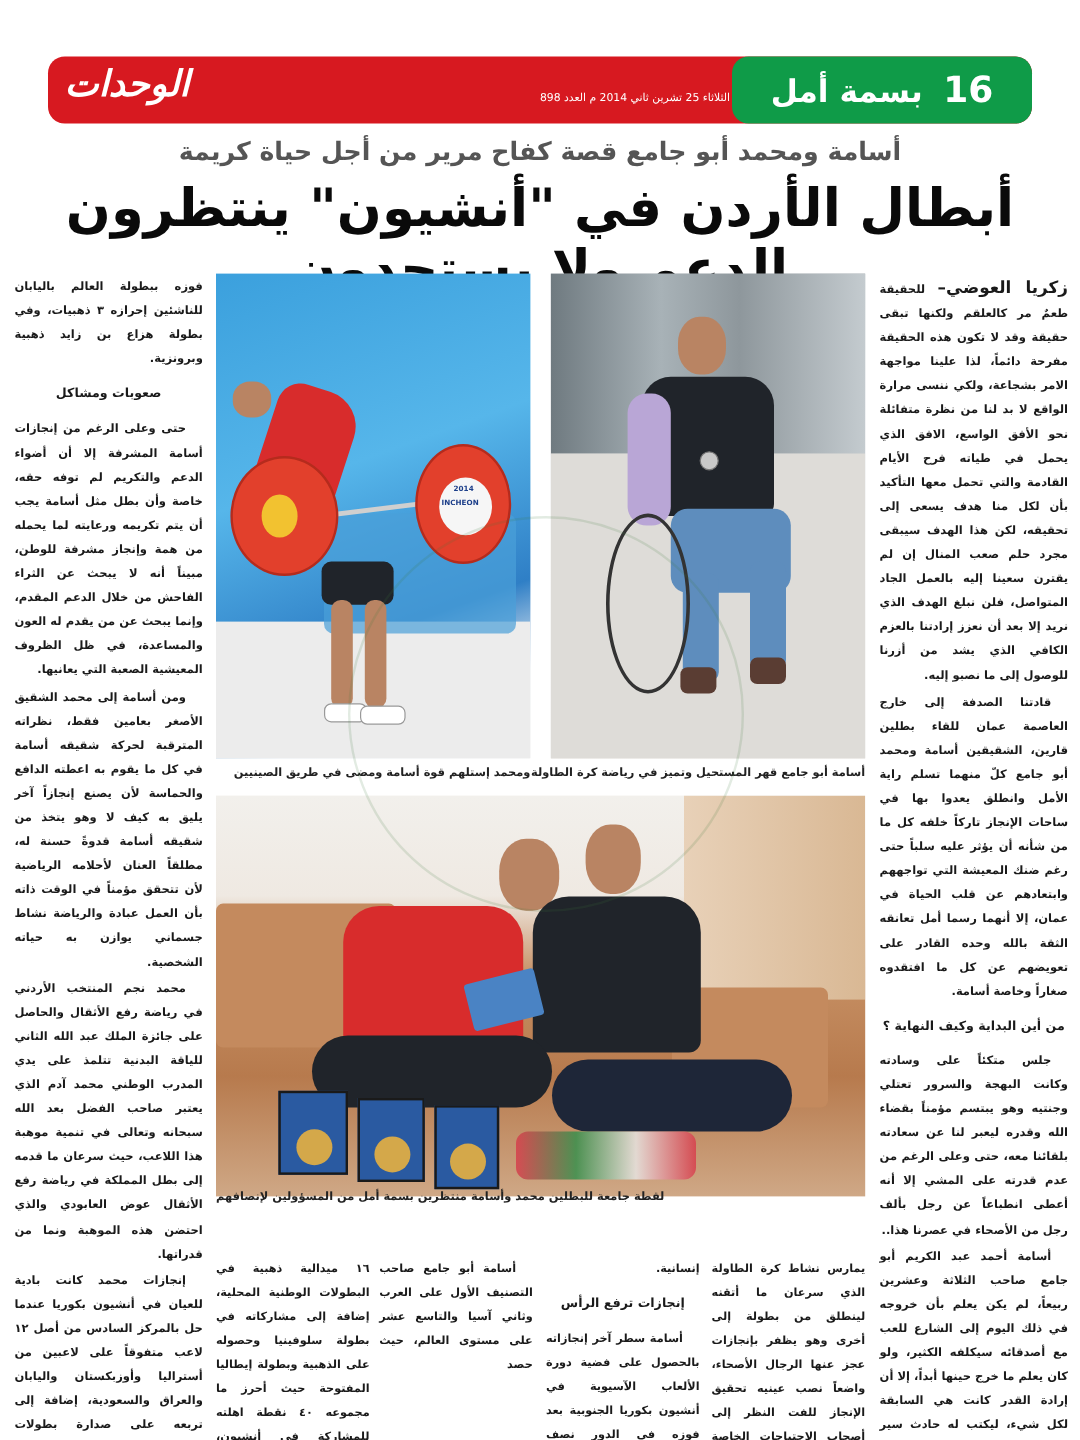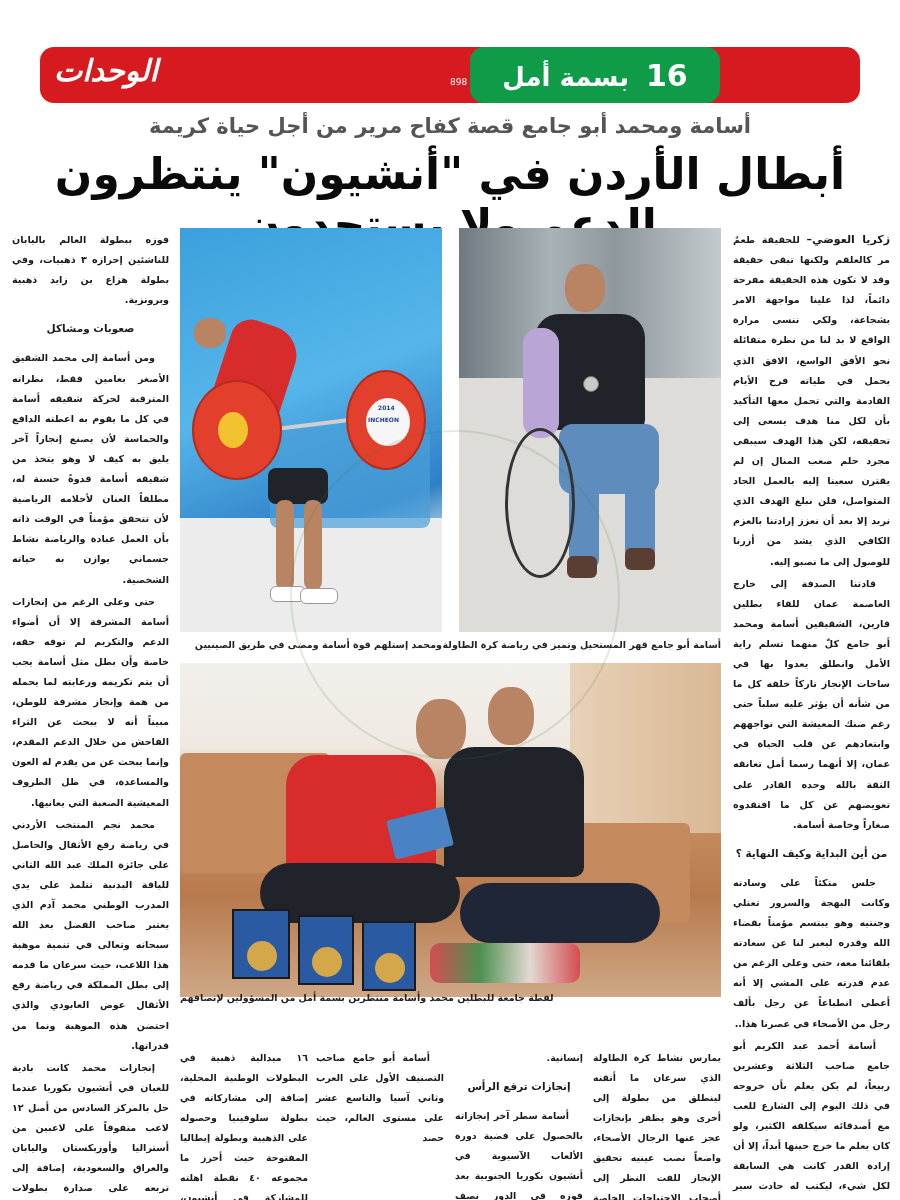--- a/index.html
+++ b/index.html
@@ -1,37 +1,37 @@
 <!DOCTYPE html>
 <html><head>
   <meta charset="utf-8">
   <style>
     * { box-sizing: border-box; margin: 0; padding: 0; }
     html, body { width: 900px; height: 1200px; background: #ffffff; overflow: hidden; }
     body { font-family: "DejaVu Sans", sans-serif; color: #1a1a1a; position: relative; }
 
     
-    .masthead { position: absolute; left: 40px; top: 47px; width: 680px; height: 56px; }
+    .masthead { position: absolute; left: 40px; top: 47px; width: 820px; height: 56px; }
     .band-red { position: absolute; left: 0; top: 0; width: 820px; height: 56px; background: #d71920; border-radius: 14px; }
     .band-green { position: absolute; right: 0; top: 0; width: 250px; height: 56px; background: #0f9b48; border-radius: 14px; display: flex; align-items: center; justify-content: center; direction: rtl; }
     .page-title { color: #ffffff; font-family: "DejaVu Sans", sans-serif; font-weight: bold; font-size: 26px; letter-spacing: 0; }
     .page-title .num { font-size: 30px; margin-left: 8px; }
     .brand { position: absolute; left: 14px; top: 6px; color: #fff; font-weight: bold; font-style: italic; font-size: 30px; font-family: "DejaVu Sans", sans-serif; }
     .dateline { position: absolute; left: 410px; top: 30px; color: #fff; font-size: 9px; direction: rtl; white-space: nowrap; }
 
     
     .kicker { position: absolute; top: 114px; left: 0; width: 900px; text-align: center; direction: rtl; font-size: 21px; font-weight: bold; color: #555; }
     .headline { position: absolute; top: 148px; left: 0; width: 900px; text-align: center; direction: rtl; font-size: 44px; font-weight: bold; color: #0a0a0a; letter-spacing: -1px; }
 
     
     .col { position: absolute; direction: rtl; text-align: justify; font-size: 9.6px; line-height: 20.1px; color: #1a1a1a; font-weight: bold; }
     .col p { text-indent: 14px; margin-bottom: 2px; }
     .col p.noindent { text-indent: 0; }
     .col .sub { text-align: center; font-size: 10.5px; font-weight: bold; margin: 8px 0 10px 0; text-indent: 0; }
-    .byline { font-size: 11px; font-weight: bold; }
+    .byline { font-size: 14px; font-weight: bold; }
 
     .col-right { left: 733px; top: 230px; width: 157px; }
     .col-left { left: 12px; top: 230px; width: 157px; }
 
     
     .photo { position: absolute; overflow: hidden; }
     .photo-lifter { left: 180px; top: 228px; width: 262px; height: 404px; background: linear-gradient(160deg, #3ba0dd 0%, #56b6ea 40%, #2f7fc6 70%, #e9eef3 85%, #f1f1f1 100%); }
     .photo-wheel { left: 459px; top: 228px; width: 262px; height: 404px; background: linear-gradient(180deg, #9aa3a8 0%, #c2c8cc 30%, #e0e0dd 55%, #d8d6d2 100%); }
     .photo-brothers { left: 180px; top: 663px; width: 541px; height: 334px; background: linear-gradient(180deg, #f2f0ec 0%, #efe9e2 25%, #c68f63 45%, #b77a4d 70%, #cfa886 100%); }
 
@@ -88,22 +88,22 @@
   <p>قادتنا الصدفة إلى خارج العاصمة عمان للقاء بطلين قارين، الشقيقين أسامة ومحمد أبو جامع كلّ منهما تسلم راية الأمل وانطلق يعدوا بها في ساحات الإنجاز تاركاً خلفه كل ما من شأنه أن يؤثر عليه سلباً حتى رغم ضنك المعيشة التي تواجههم وابتعادهم عن قلب الحياة في عمان، إلا أنهما رسما أمل تعانقه الثقة بالله وحده القادر على تعويضهم عن كل ما افتقدوه صغاراً وخاصة أسامة.</p>
   <p class="sub">من أين البداية وكيف النهاية ؟</p>
   <p>جلس متكئاً على وسادته وكانت البهجة والسرور تعتلي وجنتيه وهو يبتسم مؤمناً بقضاء الله وقدره ليعبر لنا عن سعادته بلقائنا معه، حتى وعلى الرغم من عدم قدرته على المشي إلا أنه أعطى انطباعاً عن رجل بألف رجل من الأصحاء في عصرنا هذا..</p>
   <p>أسامة أحمد عبد الكريم أبو جامع صاحب الثلاثة وعشرين ربيعاً، لم يكن يعلم بأن خروجه في ذلك اليوم إلى الشارع للعب مع أصدقائه سيكلفه الكثير، ولو كان يعلم ما خرج حينها أبداً، إلا أن إرادة القدر كانت هي السابقة لكل شيء، ليكتب له حادث سير مؤسف وهو في سن الخامسة عشر من زهرة عمره وهو ما عرضه إلى الإصابة في النخاع الشوكي، ليكتب عليه القدر من جديد فصلاً من فصول الشقاء والمعاناة بأن يبقى أسير الكرسيه المتحرك.</p>
 
 </div>
 
 <div class="col col-left">
   <p class="noindent">فوزه ببطولة العالم باليابان للناشئين إحرازه ٣ ذهبيات، وفي بطولة هزاع بن زايد ذهبية وبرونزية.</p>
   <p class="sub">صعوبات ومشاكل</p>
+  <p>حتى وعلى الرغم من إنجازات أسامة المشرفة إلا أن أضواء الدعم والتكريم لم توفه حقه، خاصة وأن بطل مثل أسامة يجب أن يتم تكريمه ورعايته لما يحمله من همة وإنجاز مشرفة للوطن، مبيناً أنه لا يبحث عن الثراء الفاحش من خلال الدعم المقدم، وإنما يبحث عن من يقدم له العون والمساعدة، في ظل الظروف المعيشية الصعبة التي يعانيها.</p>
   <p>ومن أسامة إلى محمد الشقيق الأصغر بعامين فقط، نظراته المترقبة لحركة شقيقه أسامة في كل ما يقوم به اعطته الدافع والحماسة لأن يصنع إنجازاً آخر يليق به كيف لا وهو يتخذ من شقيقه أسامة قدوةً حسنة له، مطلقاً العنان لأحلامه الرياضية لأن تتحقق مؤمناً في الوقت ذاته بأن العمل عبادة والرياضة نشاط جسماني يوازن به حياته الشخصية.</p>
-  <p>حتى وعلى الرغم من إنجازات أسامة المشرفة إلا أن أضواء الدعم والتكريم لم توفه حقه، خاصة وأن بطل مثل أسامة يجب أن يتم تكريمه ورعايته لما يحمله من همة وإنجاز مشرفة للوطن، مبيناً أنه لا يبحث عن الثراء الفاحش من خلال الدعم المقدم، وإنما يبحث عن من يقدم له العون والمساعدة، في ظل الظروف المعيشية الصعبة التي يعانيها.</p>
   <p>محمد نجم المنتخب الأردني في رياضة رفع الأثقال والحاصل على جائزة الملك عبد الله الثاني للياقة البدنية تتلمذ على يدي المدرب الوطني محمد آدم الذي يعتبر صاحب الفضل بعد الله سبحانه وتعالى في تنمية موهبة هذا اللاعب، حيث سرعان ما قدمه إلى بطل المملكة في رياضة رفع الأثقال عوض العابودي والذي احتضن هذه الموهبة ونما من قدراتها.</p>
   <p>إنجازات محمد كانت بادية للعيان في أنشيون بكوريا عندما حل بالمركز السادس من أصل ١٢ لاعب متفوقاً على لاعبين من أستراليا وأوزبكستان واليابان والعراق والسعودية، إضافة إلى تربعه على صدارة بطولات المملكة لثلاث أعوام بوزن (٦٢)، وأيضاً حصل على برونزية العرب في اول مشاركة عربية له بالمغرب، ليحصد إنجاز آخر ببطولة العرب وآسيا بحصوله على (٣) برونزيات، وحصوله على المركز الرابع في البطولة الآسيوية بقطر.</p>
 
 </div>
 
 <div class="photo photo-lifter">
   <div class="shape" style="left:0;top:290px;width:262px;height:114px;background:#ececec;"></div>
   <div class="shape" style="left:90px;top:200px;width:160px;height:100px;background:#4aa0d8;opacity:.7;border-radius:8px;"></div>
   <div class="shape skin" style="left:14px;top:90px;width:32px;height:30px;"></div>
   <div class="shape shirt-red" style="left:42px;top:95px;width:70px;height:90px;border-radius:20px 30px 10px 10px;transform:rotate(18deg);"></div>

